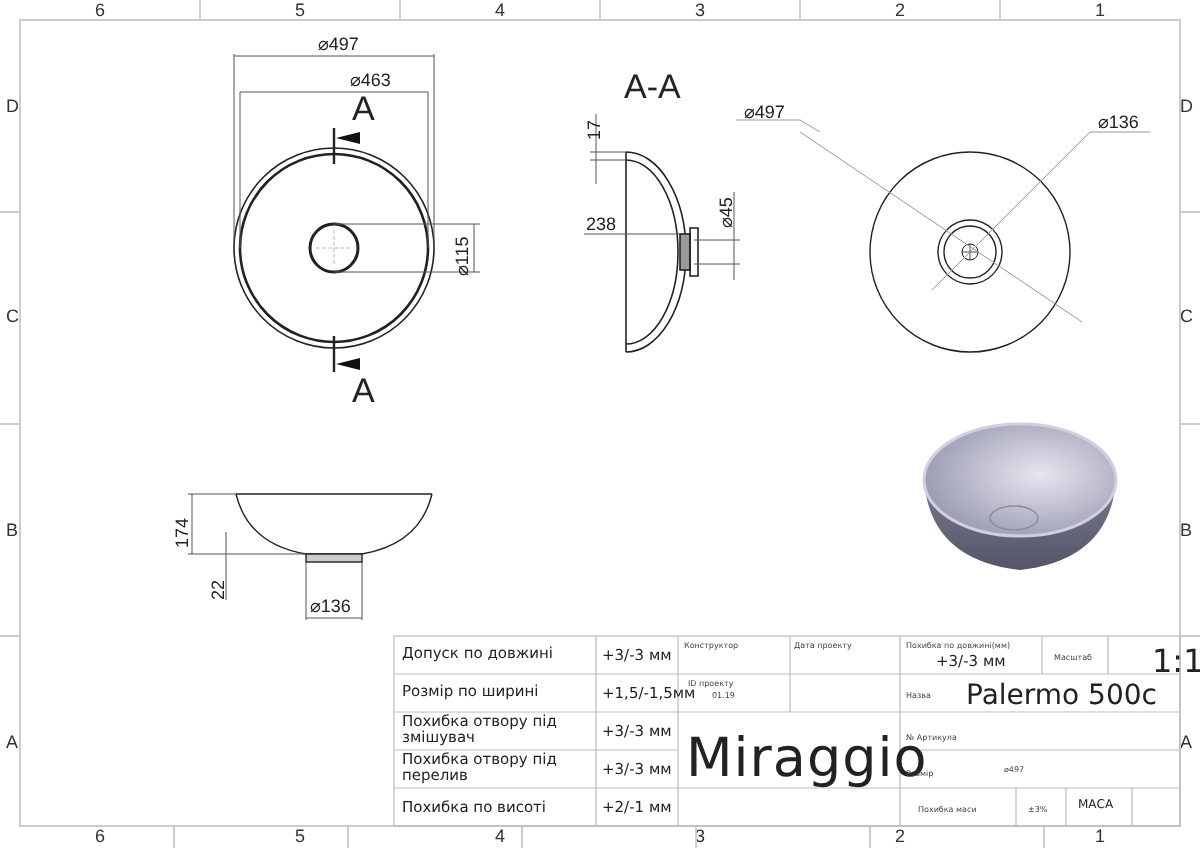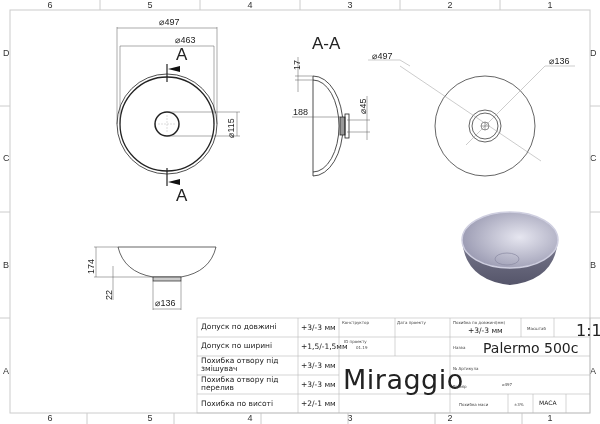--- a/index.html
+++ b/index.html
@@ -182,33 +182,33 @@
 
 <div class="abs" style="left:312px;top:34px;font-size:17px;">A-A</div>
 <div class="abs" style="left:176px;top:45px;font-size:17px;">A</div>
 <div class="abs" style="left:176px;top:186px;font-size:17px;">A</div>
 
 <div class="abs dim" style="left:159px;top:17px;">⌀497</div>
 <div class="abs dim" style="left:175px;top:35px;">⌀463</div>
 <div class="abs dim" style="left:226px;top:114px;transform:rotate(-90deg);transform-origin:left top;top:138px;">⌀115</div>
 
 <div class="abs dim" style="left:292px;top:70px;transform:rotate(-90deg);transform-origin:left top;">17</div>
-<div class="abs dim" style="left:293px;top:107px;">188</div>
+<div class="abs dim" style="left:293px;top:107px;">238</div>
 <div class="abs dim" style="left:358px;top:114px;transform:rotate(-90deg);transform-origin:left top;">⌀45</div>
 
 <div class="abs dim" style="left:372px;top:51px;">⌀497</div>
 <div class="abs dim" style="left:549px;top:56px;">⌀136</div>
 
 <div class="abs dim" style="left:86px;top:274px;transform:rotate(-90deg);transform-origin:left top;">174</div>
 <div class="abs dim" style="left:104px;top:300px;transform:rotate(-90deg);transform-origin:left top;">22</div>
 <div class="abs dim" style="left:155px;top:298px;">⌀136</div>
 
 <div class="tb tb-mid" style="left:201px;top:322px;">Допуск по довжині</div>
 <div class="tb tb-mid" style="left:301px;top:323px;">+3/-3 мм</div>
-<div class="tb tb-mid" style="left:201px;top:341px;">Допуск по ширині</div>
+<div class="tb tb-mid" style="left:201px;top:341px;">Розмір по ширині</div>
 <div class="tb tb-mid" style="left:284px;top:342px;margin-left:17px;">+1,5/-1,5мм</div>
 <div class="tb tb-mid" style="left:201px;top:357px;width:92px;line-height:8px;">Похибка отвору під змішувач</div>
 <div class="tb tb-mid" style="left:301px;top:361px;">+3/-3 мм</div>
 <div class="tb tb-mid" style="left:201px;top:376px;width:80px;line-height:8px;">Похибка отвору під перелив</div>
 <div class="tb tb-mid" style="left:301px;top:380px;">+3/-3 мм</div>
 <div class="tb tb-mid" style="left:201px;top:399px;">Похибка по висоті</div>
 <div class="tb tb-mid" style="left:301px;top:399px;">+2/-1 мм</div>
 
 <div class="tb tb-small" style="left:342px;top:320px;">Конструктор</div>
 <div class="tb tb-small" style="left:397px;top:320px;">Дата проекту</div>

